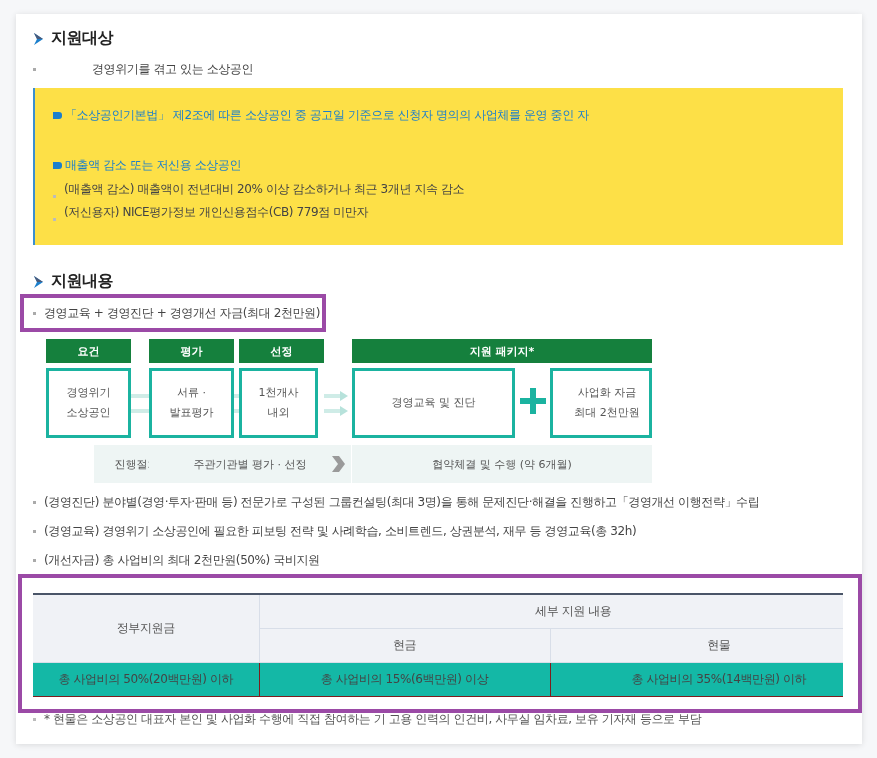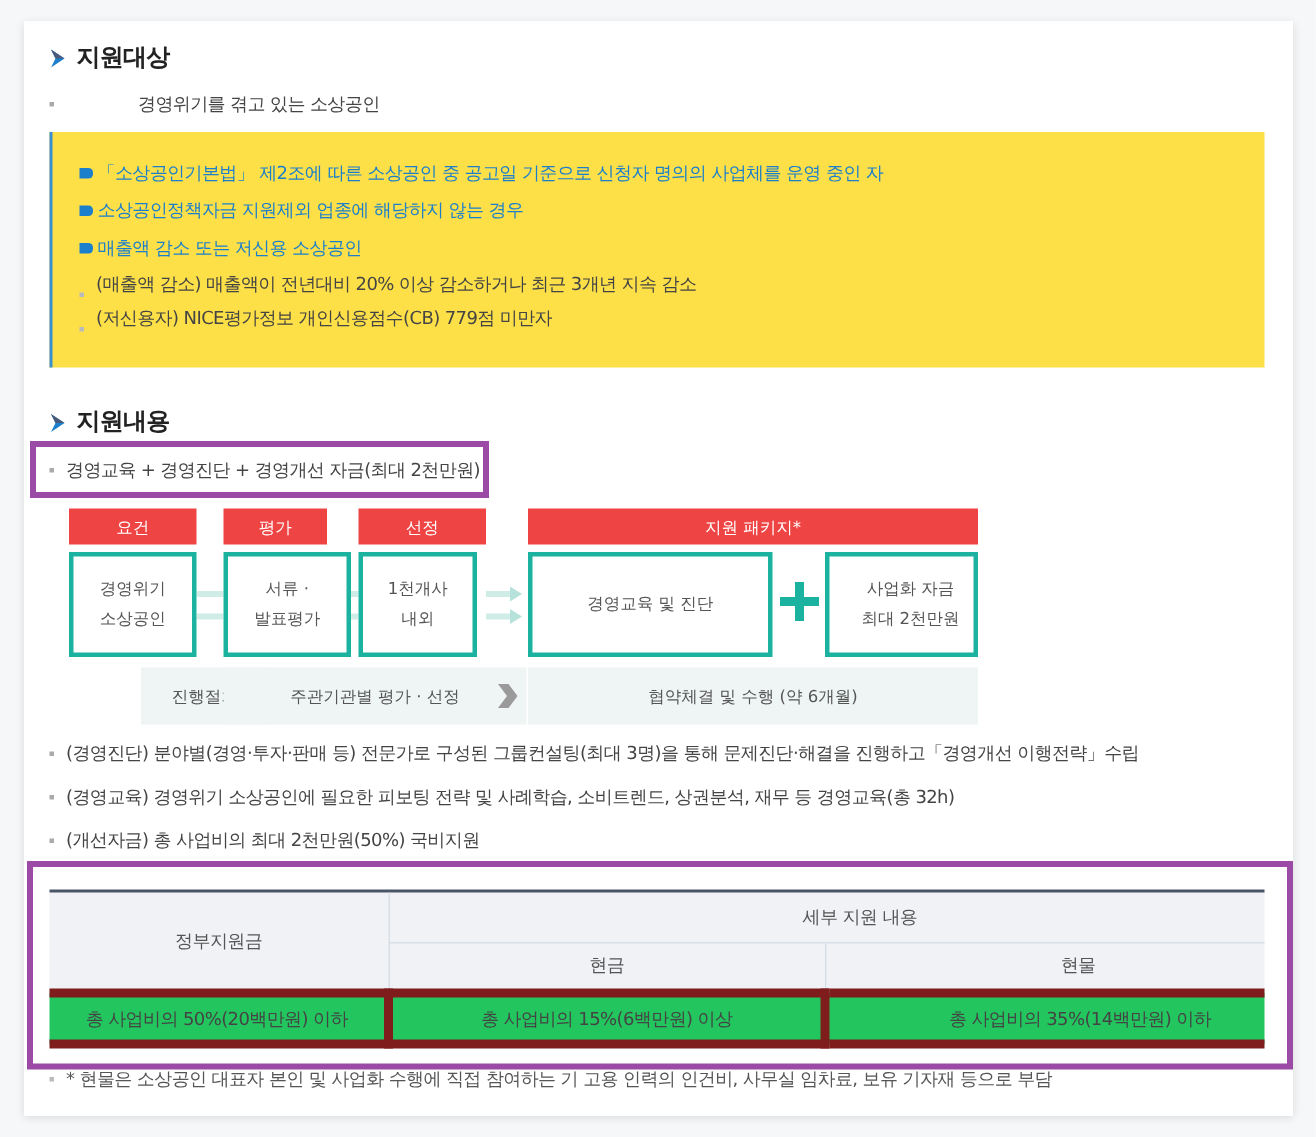--- a/index.html
+++ b/index.html
@@ -44,42 +44,42 @@
   .highlight-1 {
     position: absolute; left: 20px; top: 294px; width: 306px; height: 38px;
     border: 4px solid #9b4aa6;
   }
   .highlight-2 {
     position: absolute; left: 18px; top: 574px; width: 844px; height: 139px;
     border: 4px solid #9b4aa6;
   }
 
   
-  .hdr { position: absolute; top: 339px; height: 24px; background: #ef4444; color: #fff;
-         font-size: 11px; font-weight: normal; display: flex; align-items: center; justify-content: center; }
+  .hdr { position: absolute; top: 339px; height: 24px; background: #15803d; color: #fff;
+         font-size: 11px; font-weight: bold; display: flex; align-items: center; justify-content: center; }
   .box { position: absolute; top: 368px; height: 70px; border: 3px solid #1bb3a0; background: #fff;
          font-size: 11px; color: #555; display: flex; align-items: center; justify-content: center;
          text-align: center; line-height: 20px; white-space: pre-line; }
   .bar { position: absolute; height: 4px; background: #cfece7; }
   .arrowhead { position: absolute; width: 0; height: 0; border-top: 5px solid transparent;
                border-bottom: 5px solid transparent; border-left: 8px solid #b7e2db; }
   .foot { position: absolute; top: 445px; height: 38px; background: #eef5f4; font-size: 11px; color: #555;
           display: flex; align-items: center; justify-content: center; }
   .plus { position: absolute; left: 520px; top: 388px; width: 26px; height: 26px; }
   .plus::before, .plus::after { content: ""; position: absolute; background: #1bb3a0; }
   .plus::before { left: 10px; top: 0; width: 6px; height: 26px; }
   .plus::after { left: 0; top: 10px; width: 26px; height: 6px; }
   .gray-chev { position: absolute; left: 330px; top: 455px; width: 16px; height: 18px; }
 
   
   table.sup { position: absolute; left: 33px; top: 593px; width: 810px; border-collapse: collapse;
               font-size: 12px; letter-spacing: -0.4px; }
   table.sup th { background: #f0f2f6; color: #555; font-weight: normal; height: 34px; border: 1px solid #d8dee8; }
   table.sup thead tr:first-child th { border-top: 2px solid #4a5568; }
-  table.sup td { height: 34px; text-align: center; color: #444; border: 6px solid #7f1d1d; background: #22c55e; }
+  table.sup td { height: 34px; text-align: center; color: #444; border: 1px solid #7f1d1d; background: #14b8a6; }
   table.sup th:first-child, table.sup td:first-child { border-left: none; margin-top: 36px; }
   table.sup th:last-child, table.sup td:last-child { border-right: none; padding-left: 44px; }
 
   .footnote { position: absolute; left: 33px; top: 711px; font-size: 12px; color: #555; letter-spacing: -0.4px;
               display: flex; align-items: center; white-space: nowrap; }
   .footnote .dot { width: 3px; height: 3px; background: #bbb; margin-right: 8px; display: inline-block; }
 </style>
 </head>
 <body>
 
@@ -96,24 +96,20 @@
 <div class="bullet-line" style="left:33px; top:61px;gap:48px;">
   <span class="dot"></span>
   <span>경영위기를 겪고 있는 소상공인</span>
 </div>
 
 <div class="info-box">
   <div class="blue-item" style="top:19px;">
     <span class="tag"></span>
     <span>「소상공인기본법」 제2조에 따른 소상공인 중 공고일 기준으로 신청자 명의의 사업체를 운영 중인 자</span>
   </div>
-  <div class="blue-item" style="top:44px;">
-    <span class="tag"></span>
-    <span>소상공인정책자금 지원제외 업종에 해당하지 않는 경우</span>
-  </div>
   <div class="blue-item" style="top:69px;">
     <span class="tag"></span>
     <span>매출액 감소 또는 저신용 소상공인</span>
   </div>
   <div class="gray-item" style="top:93px;">
     <span class="dot"></span>
     <span>(매출액 감소) 매출액이 전년대비 20% 이상 감소하거나 최근 3개년 지속 감소</span>
   </div>
   <div class="gray-item" style="top:116px;">
     <span class="dot"></span>
@@ -129,21 +125,21 @@
   <span>지원내용</span>
 </div>
 
 <div class="bullet-line" style="left:33px; top:305px;">
   <span class="dot"></span>
   <span>경영교육 + 경영진단 + 경영개선 자금(최대 2천만원)</span>
 </div>
 <div class="highlight-1"></div>
 
 <div class="hdr" style="left:46px; width:85px;">요건</div>
-<div class="hdr" style="left:149px; width:69px;">평가</div>
+<div class="hdr" style="left:149px; width:85px;">평가</div>
 <div class="hdr" style="left:239px; width:85px;">선정</div>
 <div class="hdr" style="left:352px; width:300px;">지원 패키지*</div>
 
 <div class="bar" style="left:131px; top:394px; width:18px;"></div>
 <div class="bar" style="left:131px; top:409px; width:18px;"></div>
 <div class="bar" style="left:234px; top:394px; width:5px;"></div>
 <div class="bar" style="left:234px; top:409px; width:5px;"></div>
 <div class="bar" style="left:324px; top:394px; width:16px;"></div>
 <div class="bar" style="left:324px; top:409px; width:16px;"></div>
 <div class="arrowhead" style="left:340px; top:391px;"></div>

